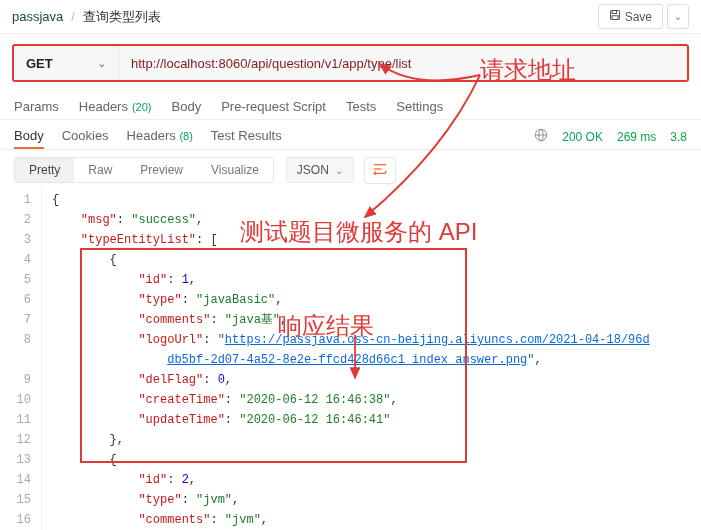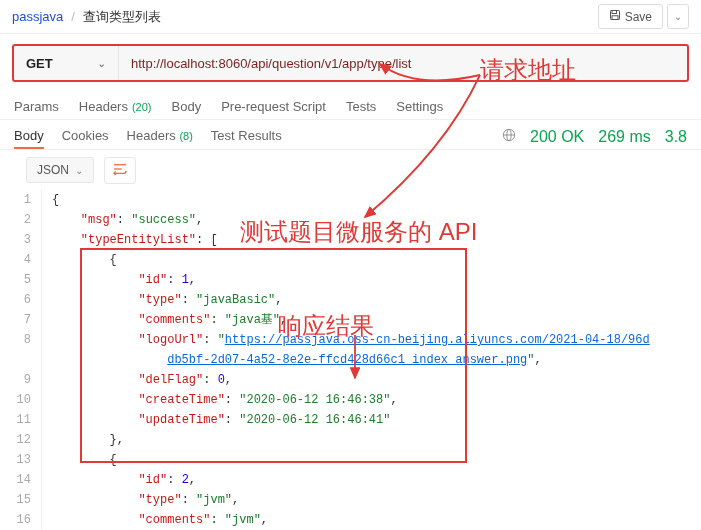--- a/index.html
+++ b/index.html
@@ -14,21 +14,21 @@
       position: relative;
     }
     .breadcrumb {
       display: flex;
       align-items: center;
       padding: 6px 12px;
       border-bottom: 1px solid #eee;
       gap: 8px;
       height: 34px;
     }
-    .breadcrumb-item { color: #1d4ed8; font-size: 13px; }
+    .breadcrumb-item { color: #14532d; font-size: 13px; }
     .breadcrumb-sep { color: #bbb; }
     .breadcrumb-title { color: #333; }
     .save-area { margin-left: auto; display: flex; gap: 4px; }
     .save-btn {
       background: #fff;
       border: 1px solid #ddd;
       border-radius: 3px;
       padding: 4px 10px;
       font-size: 12px;
       display: flex;
@@ -87,21 +87,21 @@
       align-items: center;
       padding: 4px 14px 0;
       font-size: 13px;
       color: #666;
       height: 30px;
       border-bottom: 1px solid #eee;
     }
     .resp-tabs { display: flex; gap: 18px; }
     .resp-tab { padding: 4px 0; cursor: pointer; }
     .resp-tab.active { color: #333; border-bottom: 2px solid #f36c3d; }
-    .resp-status { margin-left: auto; display: flex; gap: 14px; font-size: 16px; align-items: center; }
+    .resp-status { margin-left: auto; display: flex; gap: 14px; font-size: 12px; align-items: center; }
     .globe-icon { color: #888; }
     .status-ok { color: #0aa551; }
     .status-time { color: #0aa551; }
     .status-size { color: #0aa551; }
     .view-row {
       display: flex;
       align-items: center;
       padding: 8px 14px;
       gap: 0;
       font-size: 12px;
@@ -241,20 +241,26 @@
           <line x1="1.5" y1="8" x2="14.5" y2="8"></line>
         </svg>
     </span>
     <span class="status-ok">200 OK</span>
     <span class="status-time">269 ms</span>
     <span class="status-size">3.8</span>
   </div>
 </div>
 
 <div class="view-row">
+  <div class="view-btns">
+    <div class="view-btn active">Pretty</div>
+    <div class="view-btn">Raw</div>
+    <div class="view-btn">Preview</div>
+    <div class="view-btn">Visualize</div>
+  </div>
   <div class="lang-sel">
     <span>JSON</span>
     <span class="chevron">⌄</span>
   </div>
   <div class="wrap-icon">
     <svg width="14" height="12" viewBox="0 0 16 14" fill="none" stroke="#f26b3a" stroke-width="1.5">
         <line x1="1" y1="2" x2="15" y2="2"></line>
         <line x1="1" y1="7" x2="10" y2="7"></line>
         <path d="M1 12 L13 12 Q15 12 15 9"></path>
         <polyline points="3,10 1,12 3,14"></polyline>

